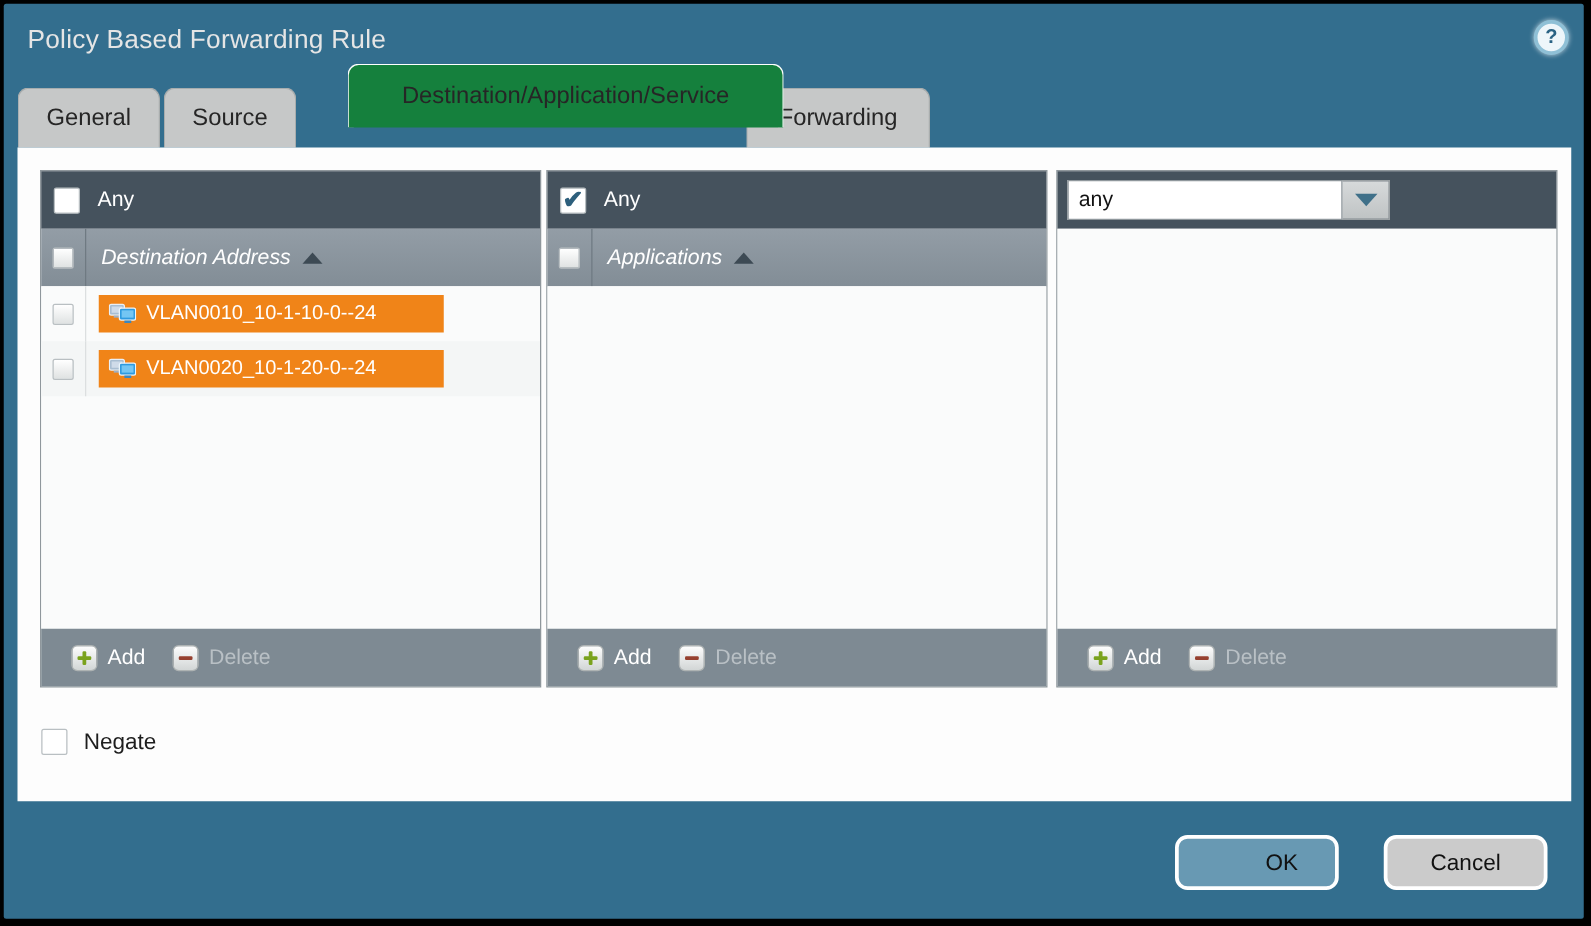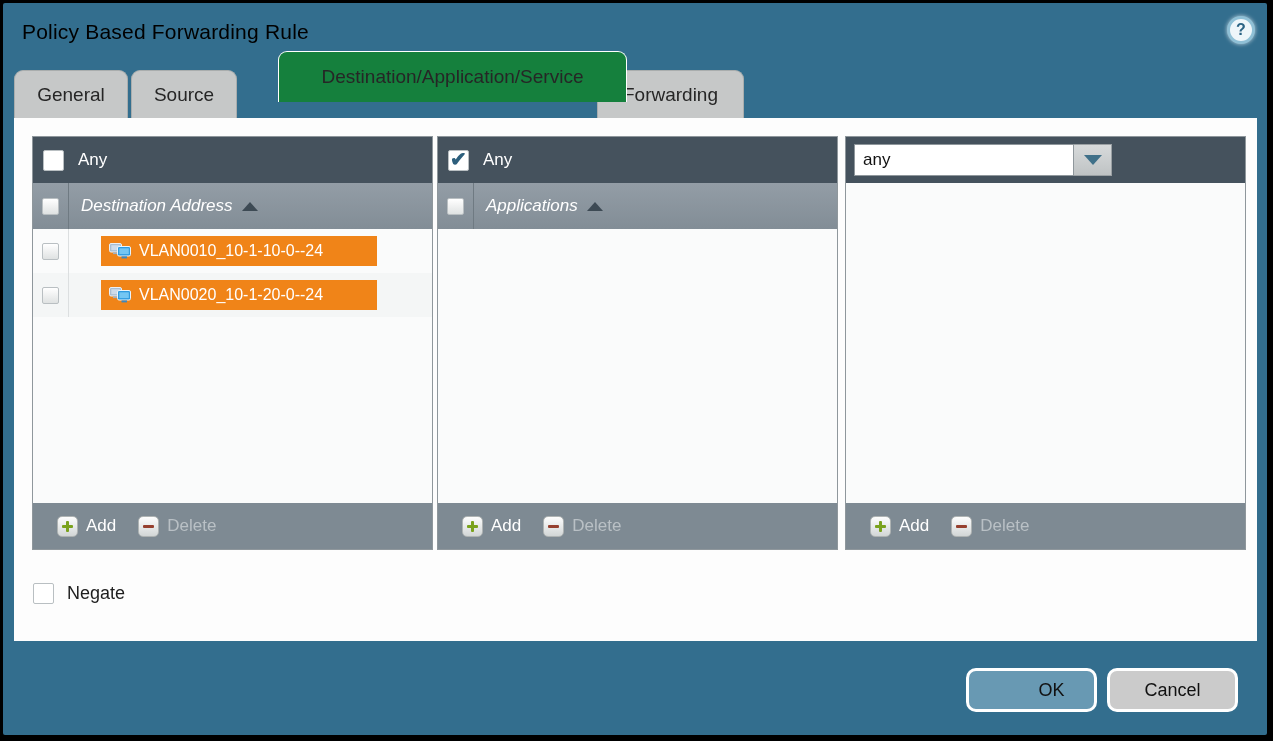--- a/index.html
+++ b/index.html
@@ -2,21 +2,21 @@
 <html><head>
 <meta charset="utf-8">
 <style>
   * { box-sizing: border-box; margin: 0; padding: 0; }
   html,body { width:1273px; height:741px; overflow:hidden; background:#000;
               font-family:"Liberation Sans", sans-serif; }
   .dialog { position:absolute; left:3px; top:3px; width:1264px; height:732px;
             background:#336e8e; border-radius:2px; }
 
   
-  .title { position:absolute; left:19px; top:17px; font-size:21px; color:#000000;
+  .title { position:absolute; left:19px; top:17px; font-size:21px; color:#e5e5e5;
            letter-spacing:.2px; }
   .help { position:absolute; left:1224px; top:13px; width:28px; height:28px;
           border-radius:50%; background:#eef6fa; border:3px solid #8fc0d6;
           box-shadow:0 0 4px rgba(255,255,255,.7); color:#2a6384; font-weight:bold;
           font-size:16px; text-align:center; line-height:22px; cursor:pointer; }
 
   
   .tab { position:absolute; top:67px; height:48px; background:#c6c8c8;
          border-radius:9px 9px 0 0; color:#262626; font-size:19px;
          display:flex; align-items:center; justify-content:center; cursor:pointer;
@@ -45,21 +45,21 @@
                 background:linear-gradient(#939da6,#828d96);
                 display:flex; align-items:center; }
   .col-header .cb-cell { width:36px; flex:0 0 36px; display:flex; justify-content:center;
                 border-right:1px solid #6f7a82; align-self:stretch; align-items:center; }
   .col-title { color:#fff; font-size:17px; margin-left:12px; display:flex;
                align-items:center; gap:9px;font-style:italic; }
   .sort-up { width:0; height:0; border-left:8px solid transparent;
              border-right:8px solid transparent; border-bottom:9px solid #3d4a54; }
 
   .body { flex:1 1 auto; background:#fafbfb; overflow:hidden; }
-  .row { height:44px; display:flex; align-items:center;gap:22px; }
+  .row { height:44px; display:flex; align-items:center; }
   .row.alt { background:#f4f6f6; }
   .row .cb-cell { width:36px; flex:0 0 36px; display:flex; justify-content:center;
                   align-items:center; align-self:stretch; border-right:1px solid #dcdfe0; }
   .chip { margin-left:10px; width:276px; height:30px; background:#f08418; color:#fff;
           font-size:16px; display:flex; align-items:center; gap:8px; padding:0 8px; }
 
   .toolbar { height:46px; flex:0 0 46px; background:#7e8a93; display:flex;
              align-items:center; gap:22px; padding-left:24px; }
   .tool-btn { display:flex; align-items:center; gap:8px; cursor:pointer; }
   .tool-btn .label { color:#fff; font-size:17px; }
@@ -94,21 +94,21 @@
 
   
   .negate { position:absolute; left:19px; top:465px; display:flex; align-items:center;
             gap:13px; }
   .negate-label { font-size:18px; color:#1e1e1e; }
 
   
   .btn { position:absolute; top:665px; width:131px; height:44px; border-radius:10px;
          border:3px solid #fff; font-size:18px; color:#111; display:flex;
          align-items:center; justify-content:center; cursor:pointer; z-index:4; }
-  .btn-ok { left:963px; background:#6899b3;padding-left:40px; }
+  .btn-ok { left:937px; background:#6899b3;padding-left:40px; }
   .btn-cancel { left:1104px; background:#cbcbcb; }
 
   .net-icon { flex:0 0 22px; }
 </style>
 </head>
 <body>
 
 <div class="dialog">
   <div class="title">Policy Based Forwarding Rule</div>
   <div class="help">?</div>

